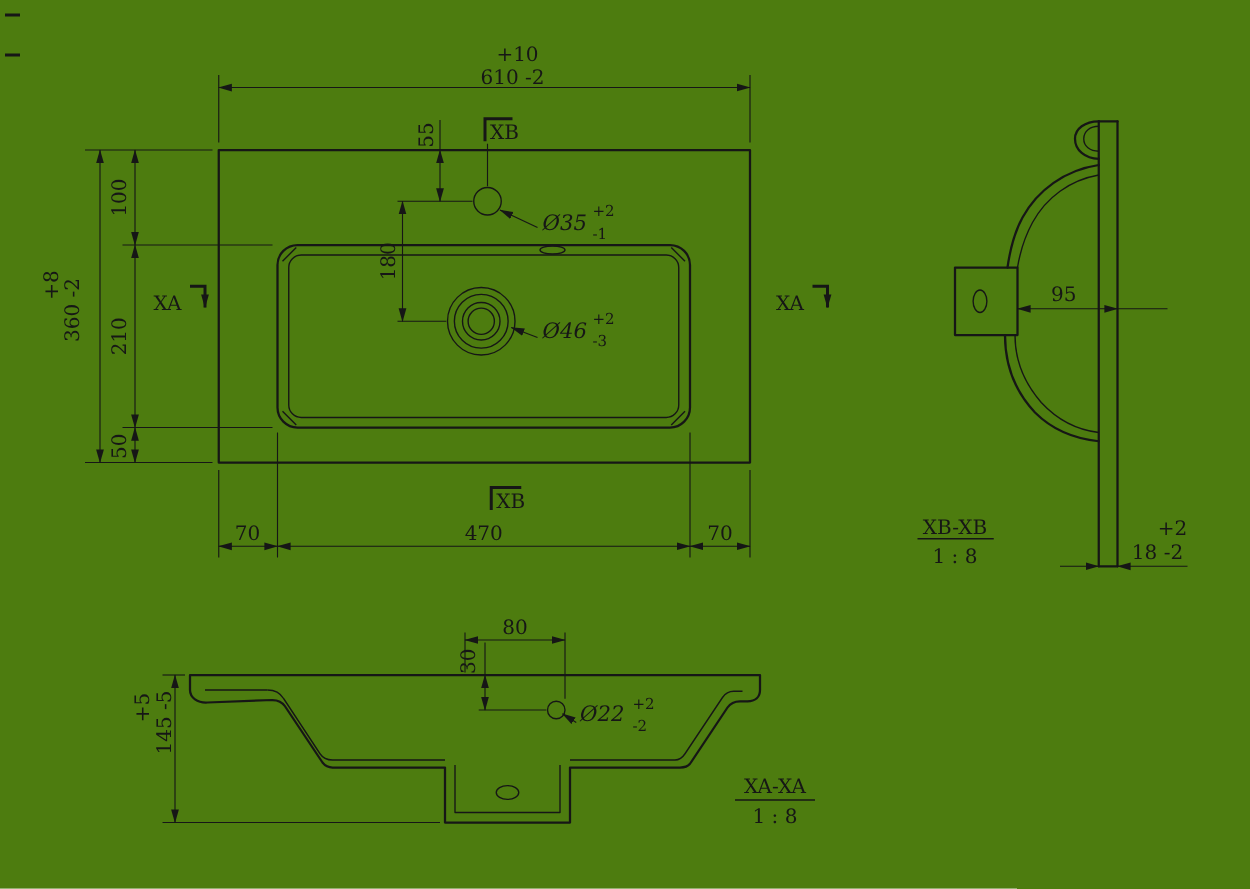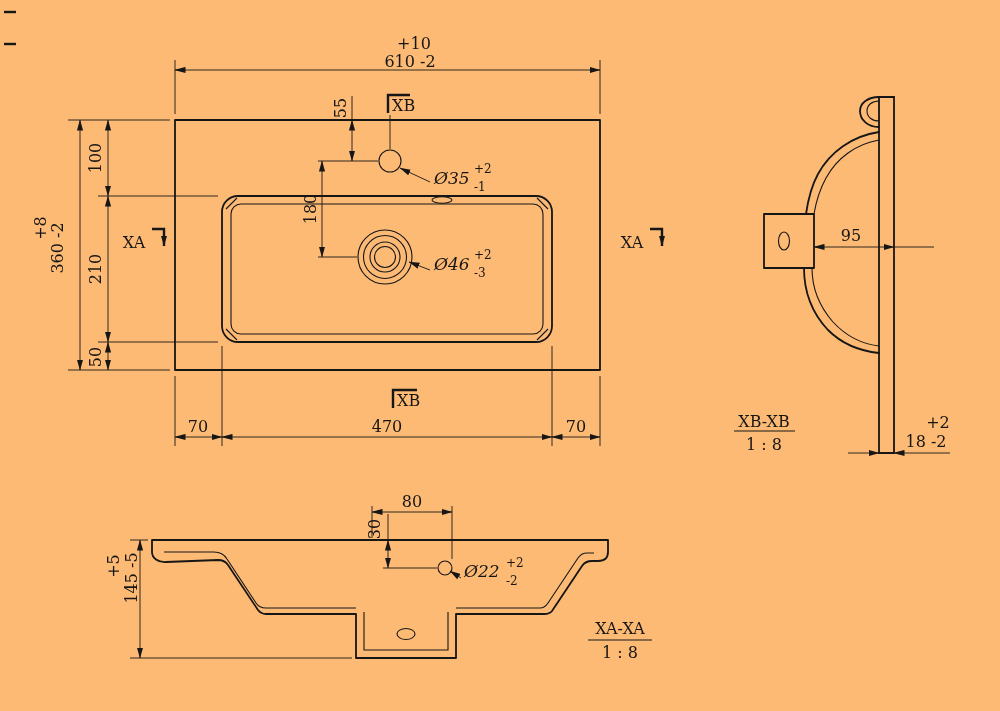--- a/index.html
+++ b/index.html
@@ -1,16 +1,16 @@
 <!DOCTYPE html>
 <html><head>
 <meta charset="utf-8">
 <style>
   html,body{margin:0;padding:0;background:#ffffff;}
-  #stage{position:relative;width:1000px;height:711px;background:#fdba74;overflow:hidden;}
+  #stage{position:relative;width:1000px;height:711px;background:#4d7c0f;overflow:hidden;}
   svg{display:block;}
   .t  {font-family:"DejaVu Serif",serif;font-size:16px;fill:#161616;}
   .ts {font-family:"DejaVu Serif",serif;font-size:12px;fill:#161616;}
   .ti {font-family:"DejaVu Serif",serif;font-size:17px;font-style:italic;fill:#161616;}
   .tt {font-family:"DejaVu Serif",serif;font-size:16px;fill:#161616;}
   .o {stroke:#161616;stroke-width:1.8;fill:none;stroke-linejoin:round;stroke-linecap:round;}
   .m {stroke:#161616;stroke-width:1.1;fill:none;stroke-linejoin:round;}
   .d {stroke:#161616;stroke-width:0.9;fill:none;}
   .b {stroke:#161616;stroke-width:2.4;fill:none;stroke-linejoin:miter;}
 </style>

